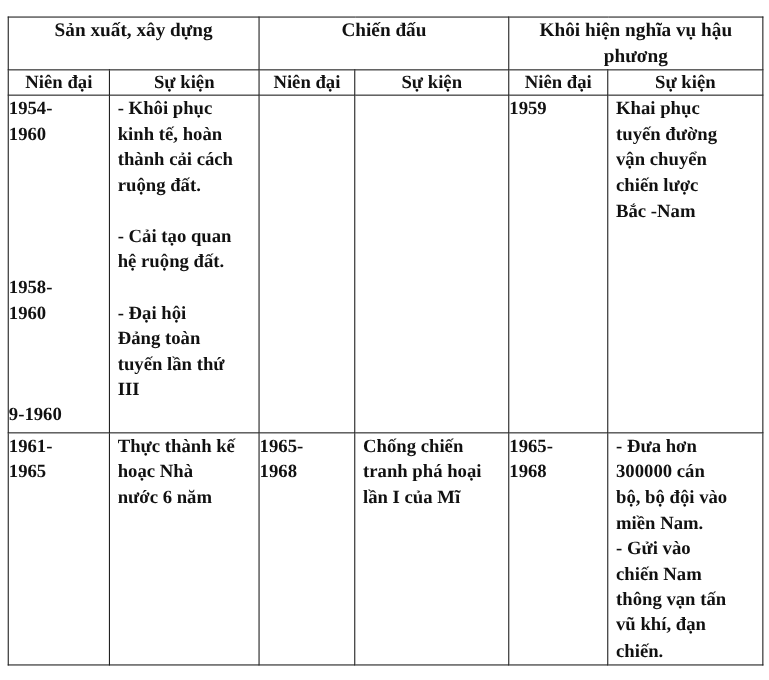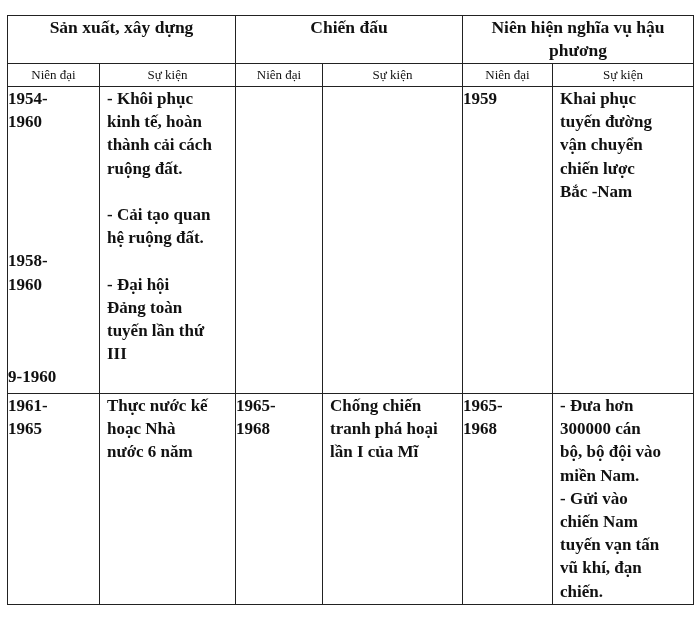--- a/index.html
+++ b/index.html
@@ -32,25 +32,25 @@
     }
     th.group {
       font-weight: bold;
       text-align: center;
       height: 47px;
       padding: 1px 4px 0 4px;
       font-size: 17.5px;
       line-height: 23px;
     }
     th.sub {
-      font-weight: normal;
+      font-weight: bold;
       text-align: center;
       height: 22px;
       line-height: 22px;
-      font-size: 13px;
+      font-size: 17px;
     }
     td.cell {
       padding: 1px 4px 0 9px;
       font-weight: bold;
     }
     td.cell.ev {
       padding-left: 7px;
     }
     .row1 td { height: 306px; }
     .row2 td { height: 210px; }
@@ -66,21 +66,21 @@
     <col style="width:136px">
     <col style="width:87px">
     <col style="width:140px">
     <col style="width:90px">
     <col style="width:141px">
   </colgroup>
   <tbody>
       <tr>
     <th class="group" colspan="2">Sản xuất, xây dựng</th>
     <th class="group" colspan="2">Chiến đấu</th>
-    <th class="group" colspan="2">Niên hiện nghĩa vụ hậu phương</th>
+    <th class="group" colspan="2">Khôi hiện nghĩa vụ hậu phương</th>
   </tr>
   <tr>
     <th class="sub">Niên đại</th>
     <th class="sub">Sự kiện</th>
     <th class="sub">Niên đại</th>
     <th class="sub">Sự kiện</th>
     <th class="sub">Niên đại</th>
     <th class="sub">Sự kiện</th>
   </tr>
 
@@ -127,21 +127,21 @@
       <span class="line">Bắc -Nam</span>
     </td>
   </tr>
 
   <tr class="row2">
     <td class="cell">
       <span class="line">1961-</span>
       <span class="line">1965</span>
     </td>
     <td class="cell ev">
-      <span class="line">Thực nước kế</span>
+      <span class="line">Thực thành kế</span>
       <span class="line">hoạc Nhà</span>
       <span class="line">nước 6 năm</span>
     </td>
     <td class="cell">
       <span class="line">1965-</span>
       <span class="line">1968</span>
     </td>
     <td class="cell ev">
       <span class="line">Chống chiến</span>
       <span class="line">tranh phá hoại</span>
@@ -151,19 +151,19 @@
       <span class="line">1965-</span>
       <span class="line">1968</span>
     </td>
     <td class="cell ev">
       <span class="line">- Đưa hơn</span>
       <span class="line">300000 cán</span>
       <span class="line">bộ, bộ đội vào</span>
       <span class="line">miền Nam.</span>
       <span class="line">- Gửi vào</span>
       <span class="line">chiến Nam</span>
-      <span class="line">tuyến vạn tấn</span>
+      <span class="line">thông vạn tấn</span>
       <span class="line">vũ khí, đạn</span>
       <span class="line">chiến.</span>
     </td>
   </tr>
 </tbody>
   </table>
 
 </body></html>

